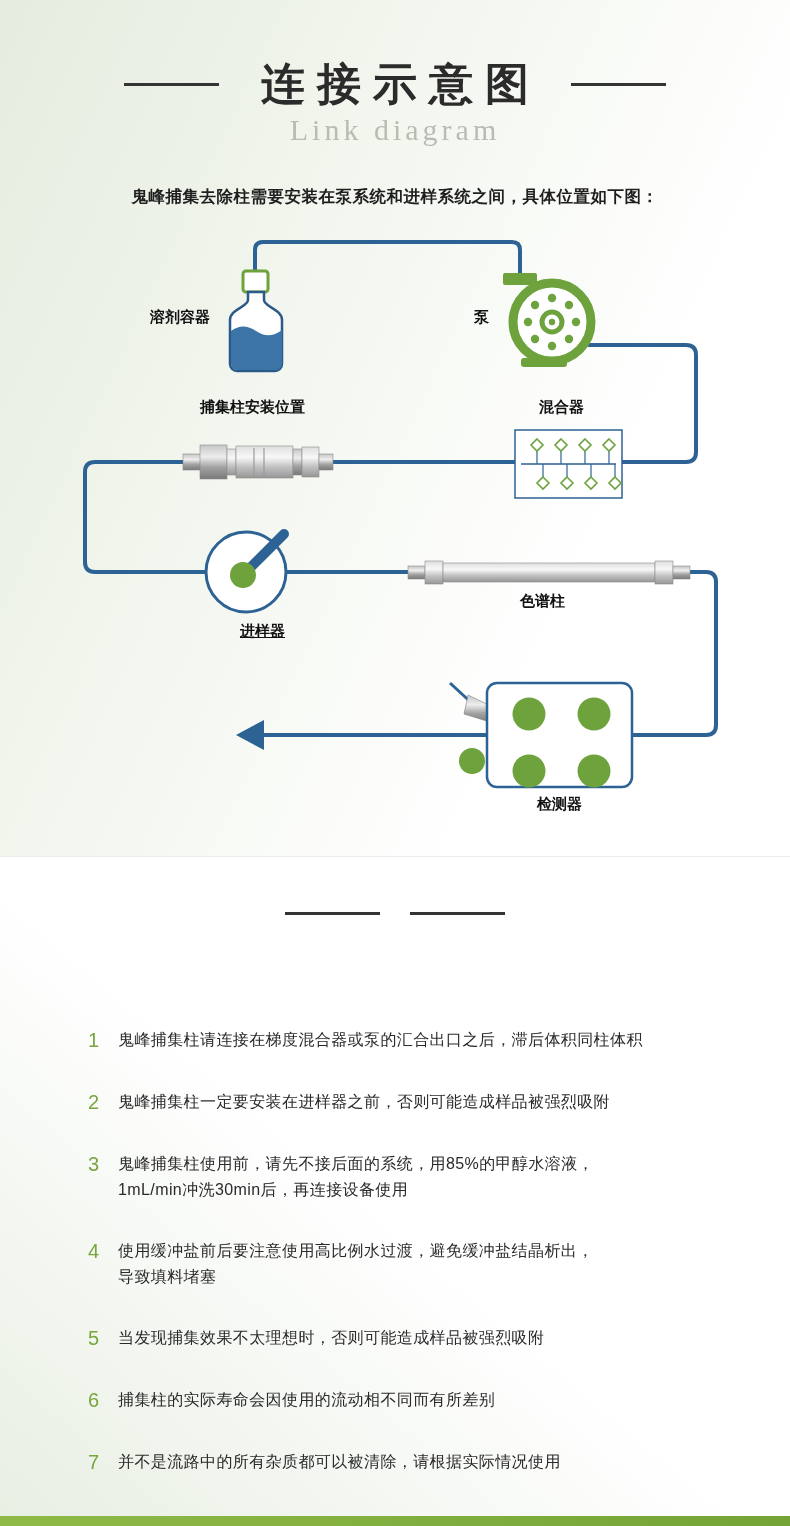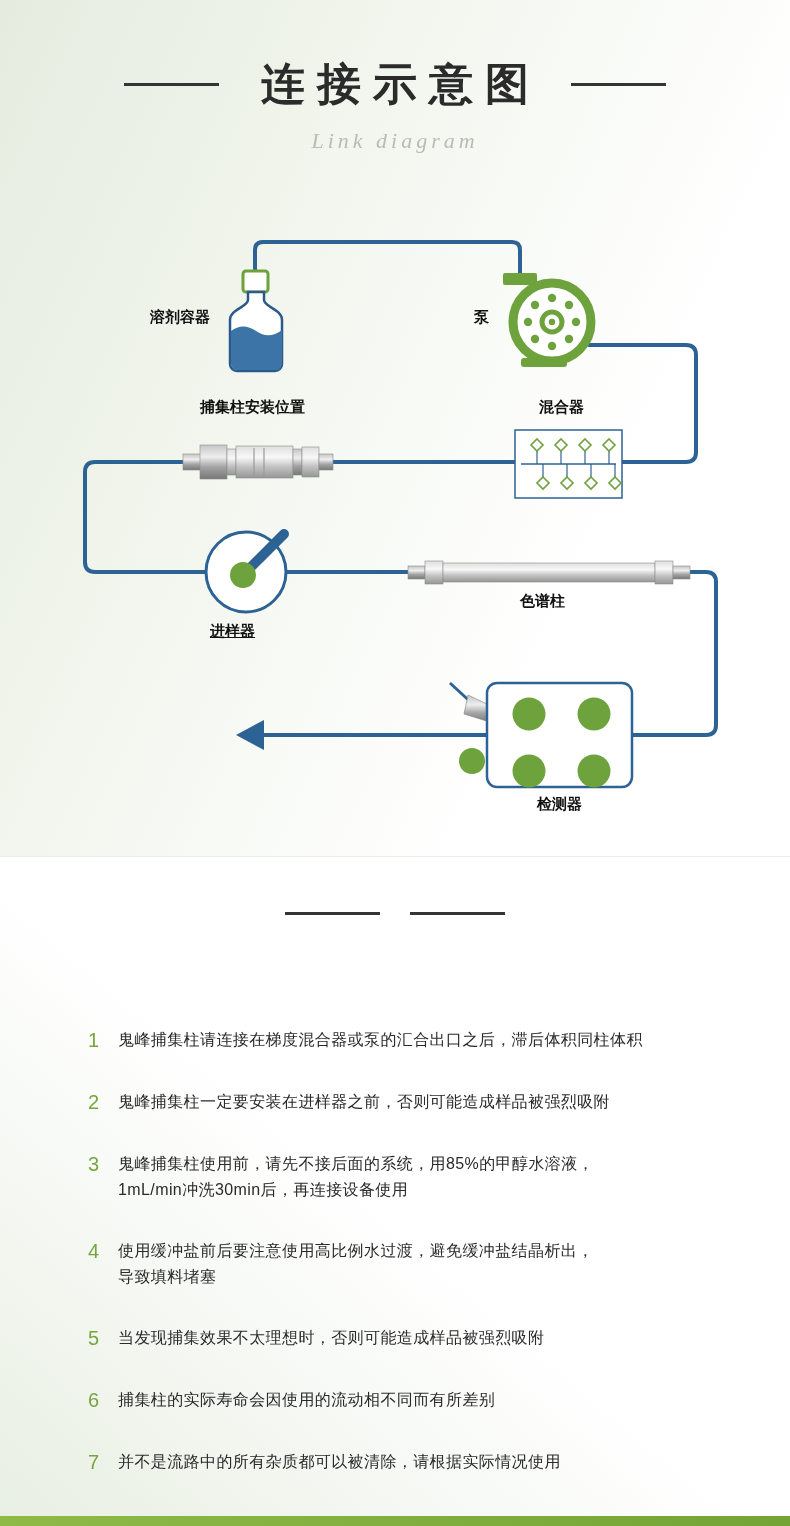--- a/index.html
+++ b/index.html
@@ -12,22 +12,22 @@
     background:linear-gradient(115deg, #e5ecdf 0%, #f2f6ee 35%, #ffffff 72%);
   }
   .title-block { position:absolute; left:0; width:100%; text-align:center; }
   .title-row { display:flex; align-items:center; justify-content:center; gap:30px; }
   .title-line { width:95px; height:3px; background:#343434; }
   .main-title {
     font-size:44px; font-weight:700; color:#2b2b2b;
     letter-spacing:12px; text-indent:12px; line-height:1.1; white-space:nowrap;
   }
   .sub-title {
-    margin-top:20px; font-family:"Liberation Serif", serif; font-style:italic;
-    font-size:22px; letter-spacing:4px; color:#b6beb3;
+    margin-top:5px; font-family:"Liberation Serif", serif; 
+    font-size:30px; letter-spacing:4px; color:#b6beb3;
   }
   .intro-text {
     position:absolute; top:186px; left:0; width:100%; text-align:center;
     font-size:16.5px; font-weight:700; color:#1f1f1f; letter-spacing:0.5px;
   }
   .diagram-wrap { position:absolute; top:225px; left:0; width:712px; height:625px; }
   .dia-label {
     position:absolute; font-size:15px; font-weight:700; color:#111; white-space:nowrap;
   }
 
@@ -64,20 +64,21 @@
 
     <div class="title-block" style="top:60px;">
       <div class="title-row">
         <span class="title-line"></span>
         <span class="main-title">连接示意图</span>
         <span class="title-line"></span>
       </div>
       <div class="sub-title">Link diagram</div>
     </div>
 
+    <div class="intro-text">鬼峰捕集去除柱需要安装在泵系统和进样系统之间，具体位置如下图：</div>
 
     <div class="diagram-wrap">
       <svg width="790" height="625" viewBox="0 0 790 625">
         <defs>
           <linearGradient id="met" x1="0" y1="0" x2="0" y2="1">
             <stop offset="0" stop-color="#dedede"></stop>
             <stop offset="0.35" stop-color="#f8f8f8"></stop>
             <stop offset="0.65" stop-color="#c2c2c2"></stop>
             <stop offset="1" stop-color="#969696"></stop>
           </linearGradient>
@@ -183,21 +184,21 @@
           <circle cx="594" cy="546" r="16.5" fill="#6da23c"></circle>
           <circle cx="472" cy="536" r="13" fill="#6da23c"></circle>
         </g>
       </svg>
 
       
       <div class="dia-label" style="left:150px; top:83px;">溶剂容器</div>
       <div class="dia-label" style="left:474px; top:83px;">泵</div>
       <div class="dia-label" style="left:200px; top:173px;">捕集柱安装位置</div>
       <div class="dia-label" style="left:539px; top:173px;font-family:Liberation Serif, serif;">混合器</div>
-      <div class="dia-label" style="left:210px; top:397px;text-decoration:underline;">进样器</div>
+      <div class="dia-label" style="left:240px; top:397px;text-decoration:underline;">进样器</div>
       <div class="dia-label" style="left:520px; top:367px;">色谱柱</div>
       <div class="dia-label" style="left:537px; top:570px;">检测器</div>
     </div>
   </section>
 
   <section class="sec-prec">
 
     <div class="title-block">
       <div class="title-row">
         <span class="title-line"></span>

